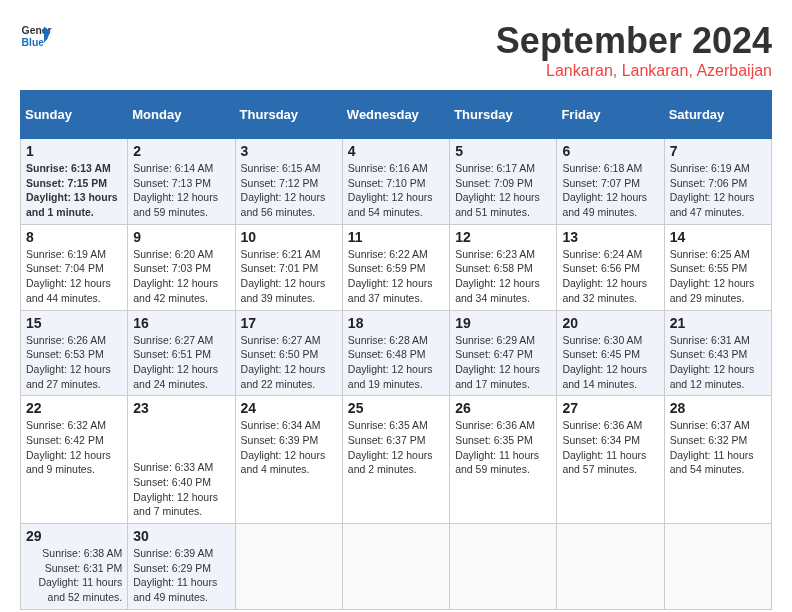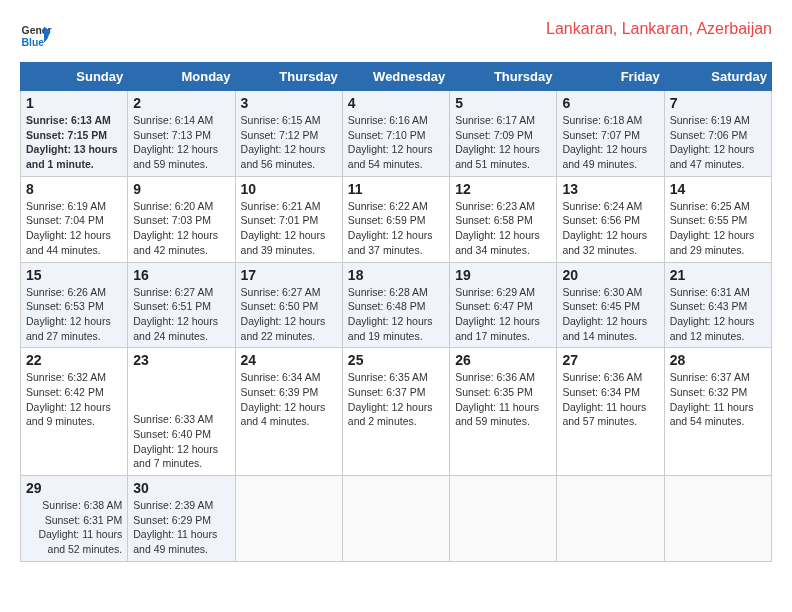--- a/index.html
+++ b/index.html
@@ -38,22 +38,22 @@
       color: #ef4444;
     }
     table {
       width: 100%;
       border-collapse: collapse;
       font-size: 11px;
     }
     thead tr th {
       background-color: #2b6cb0;
       color: #fff;
-      padding: 6px 4px;
-      text-align: right;
+      padding: 16px 4px;
+      text-align: left;
       font-size: 13px;
       font-weight: bold;
       border: 1px solid #2b6cb0;
     }
     tbody tr td {
       border: 1px solid #ccc;
       padding: 4px 5px;
       vertical-align: top;
       width: calc(100% / 7);
       min-height: 70px;
@@ -85,20 +85,21 @@
 
 <div class="header-area">
   <div class="logo">
     <svg class="logo-icon" viewBox="0 0 40 40">
       <text x="2" y="18" font-size="13" font-weight="bold" fill="#333">General</text>
       <text x="2" y="32" font-size="13" font-weight="bold" fill="#1a6fc4">Blue</text>
       <polygon points="30,8 38,14 34,24 38,20 30,28" fill="#1a6fc4"></polygon>
     </svg>
   </div>
   <div class="title-area">
+    <div class="month-title">September 2024</div>
     <div class="location-title">Lankaran, Lankaran, Azerbaijan</div>
   </div>
 </div>
 
 <table>
   <thead>
     <tr>
     <th>Sunday</th>
         <th>Monday</th>
         <th>Thursday</th>
@@ -316,21 +317,21 @@
       <tr>
         <td>
           <span class="day-num">29</span>
           <div class="day-info" style="white-space: pre-line; text-align: right;">Sunrise: 6:38 AM
 Sunset: 6:31 PM
 Daylight: 11 hours
 and 52 minutes.</div>
         </td>
         <td>
           <span class="day-num">30</span>
-          <div class="day-info" style="white-space: pre-line;">Sunrise: 2:39 AM
+          <div class="day-info" style="white-space: pre-line;">Sunrise: 6:39 AM
 Sunset: 6:29 PM
 Daylight: 11 hours
 and 49 minutes.</div>
         </td>
         <td class="empty-cell"></td>
         <td class="empty-cell"></td>
         <td class="empty-cell"></td>
         <td class="empty-cell"></td>
         <td class="empty-cell"></td>
       </tr>

